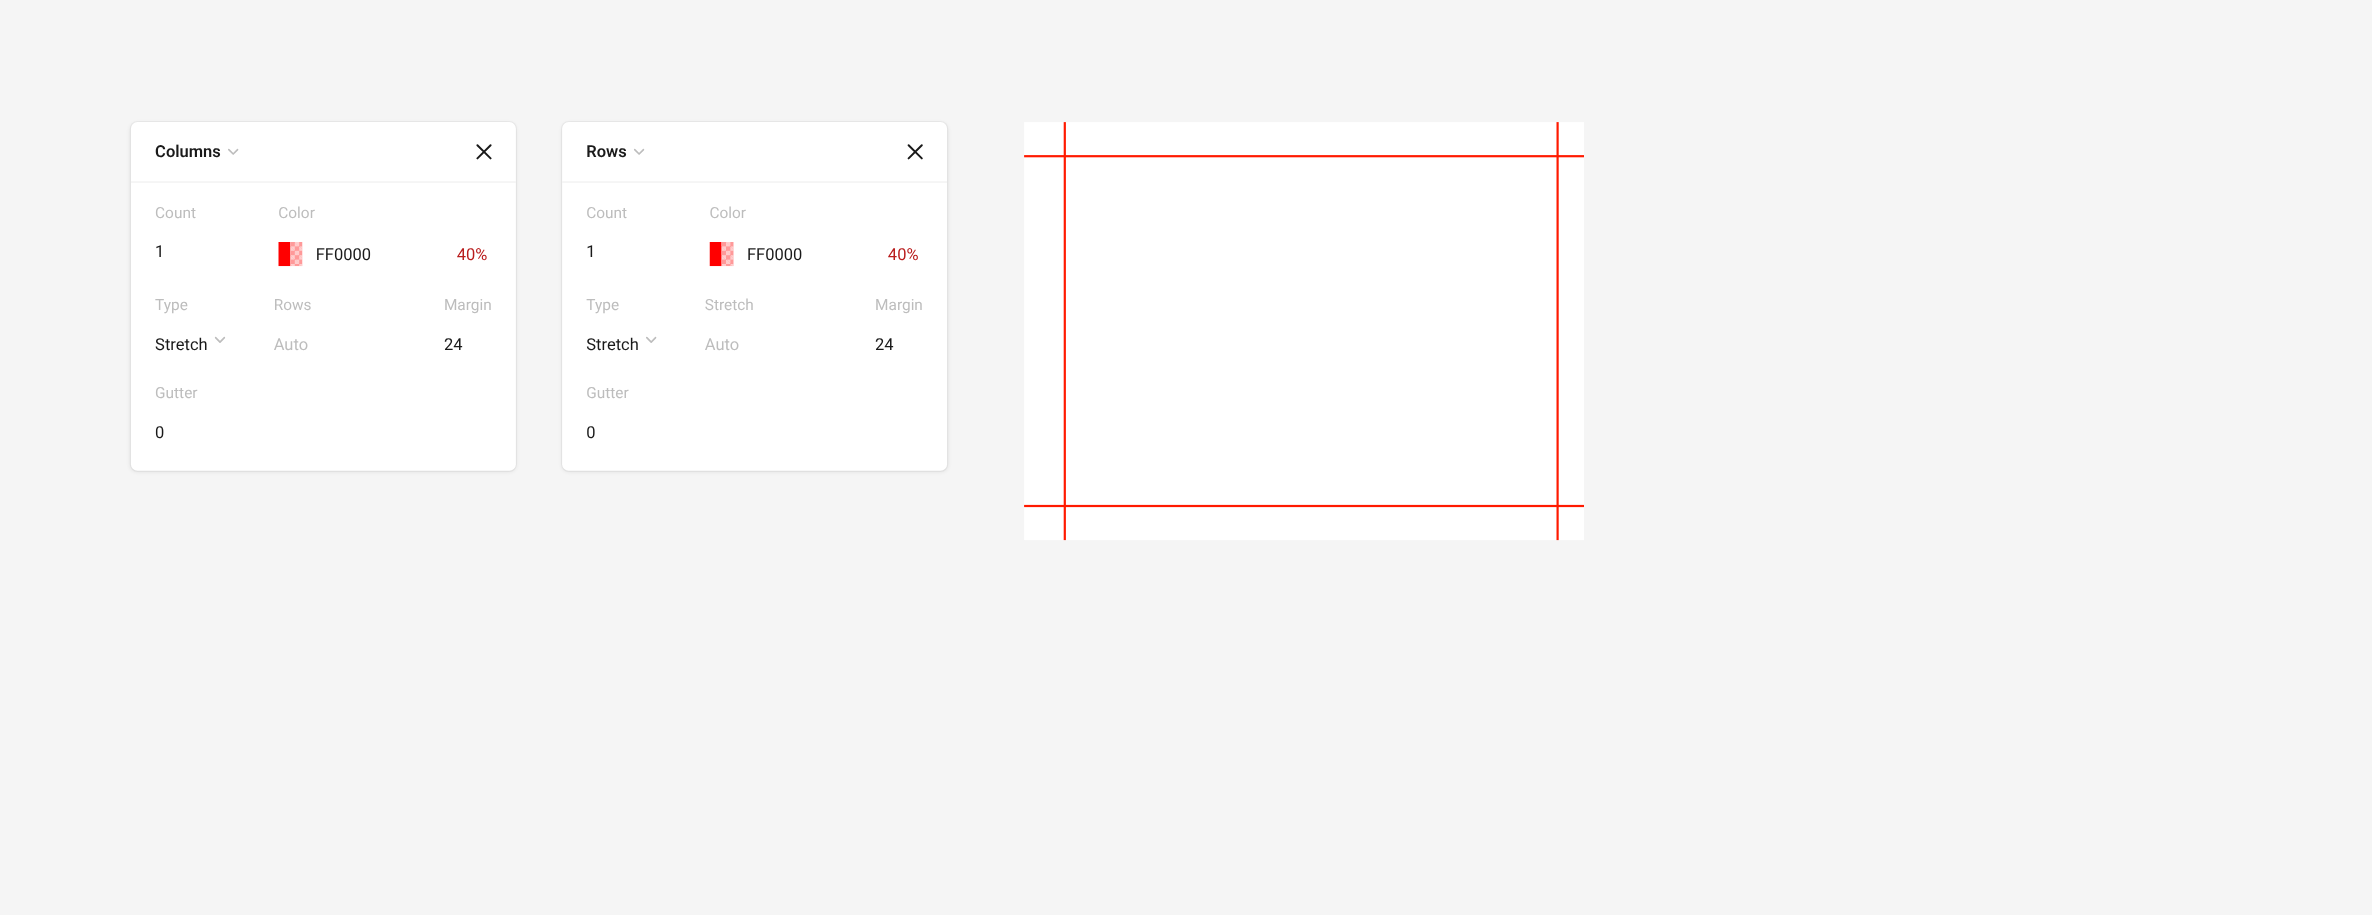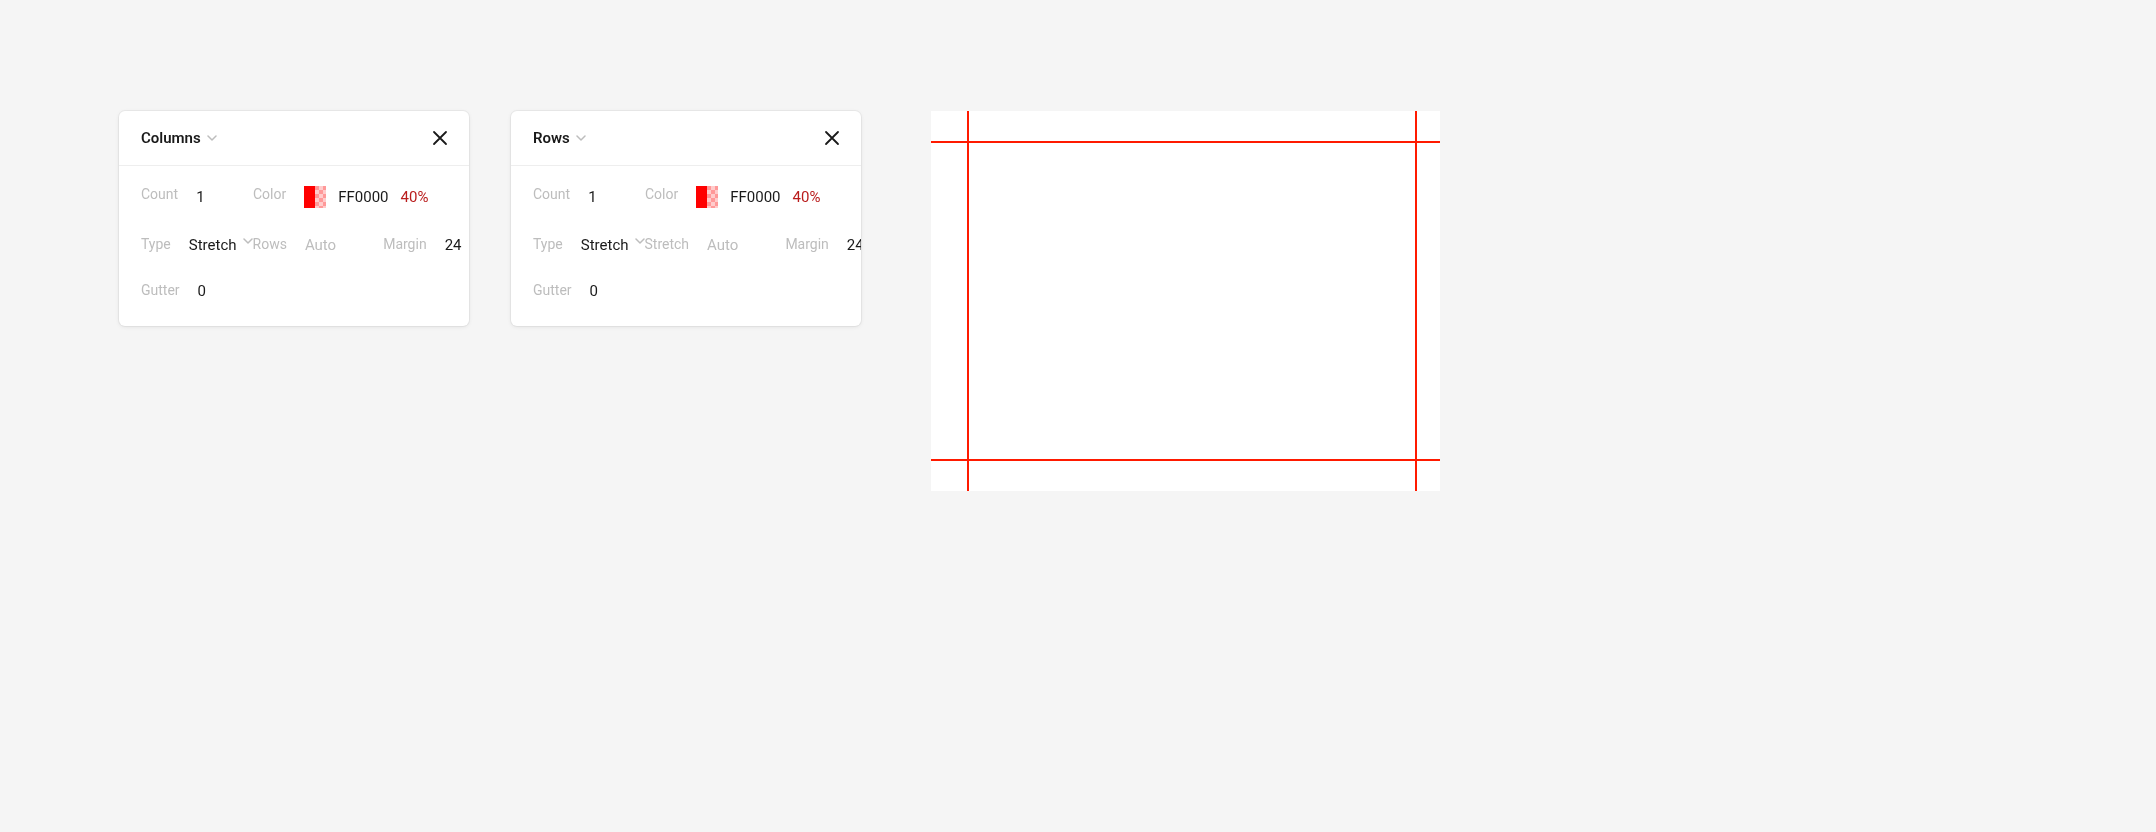--- a/index.html
+++ b/index.html
@@ -62,21 +62,21 @@
 .panel-body {
   padding: 20px 22px 26px 22px;
 }
 .row {
   display: flex;
   margin-bottom: 28px;
 }
 .row:last-child { margin-bottom: 0; }
 .field {
   display: flex;
-  flex-direction: row;
+  flex-direction: column;
   gap: 18px;
 }
 .w-count { width: 112px; }
 .w-color { flex: 1; }
 .w-type { width: 112px; }
 .w-size { width: 112px; }
 .w-margin { flex: 1; margin-left: 47px; }
 .w-gutter { width: 112px; }
 .label {
   font-size: 14px;

